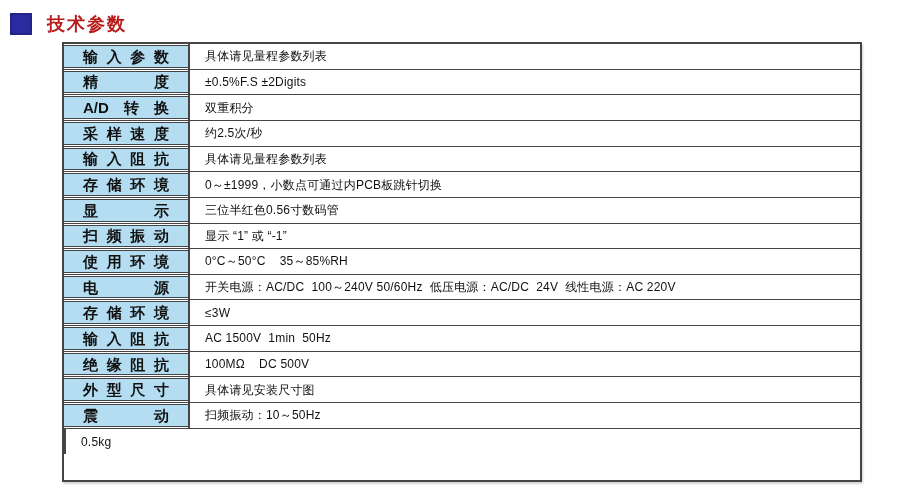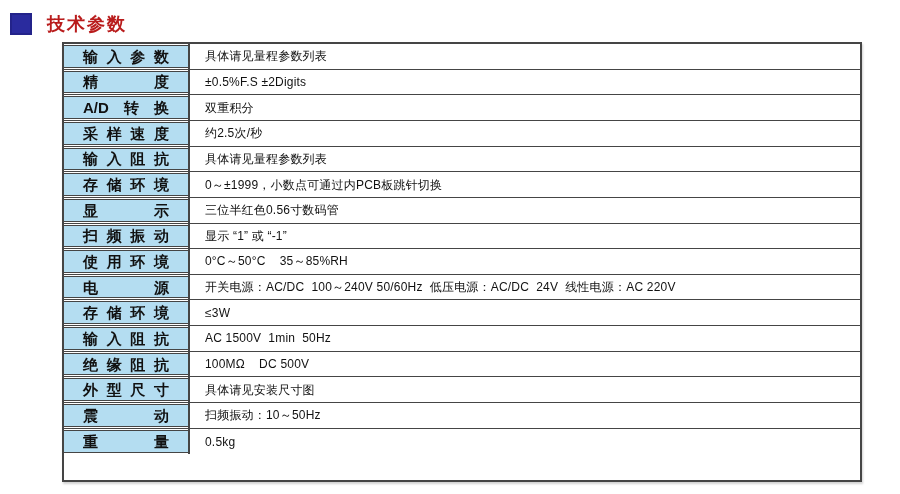--- a/index.html
+++ b/index.html
@@ -245,22 +245,19 @@
     <div class="spec-row">
       <div class="spec-label-cell">
         <span class="spec-label">震　　动</span>
       </div>
       <div class="spec-value-cell">
         <span class="spec-value">扫频振动：10～50Hz</span>
       </div>
     </div>
 
     <div class="spec-row">
-      <div class="spec-label-cell">
-        <span class="spec-label">重　　量</span>
-      </div>
       <div class="spec-value-cell">
         <span class="spec-value">0.5kg</span>
       </div>
     </div>
   </div>
 
 </div>
 
 </body></html>

